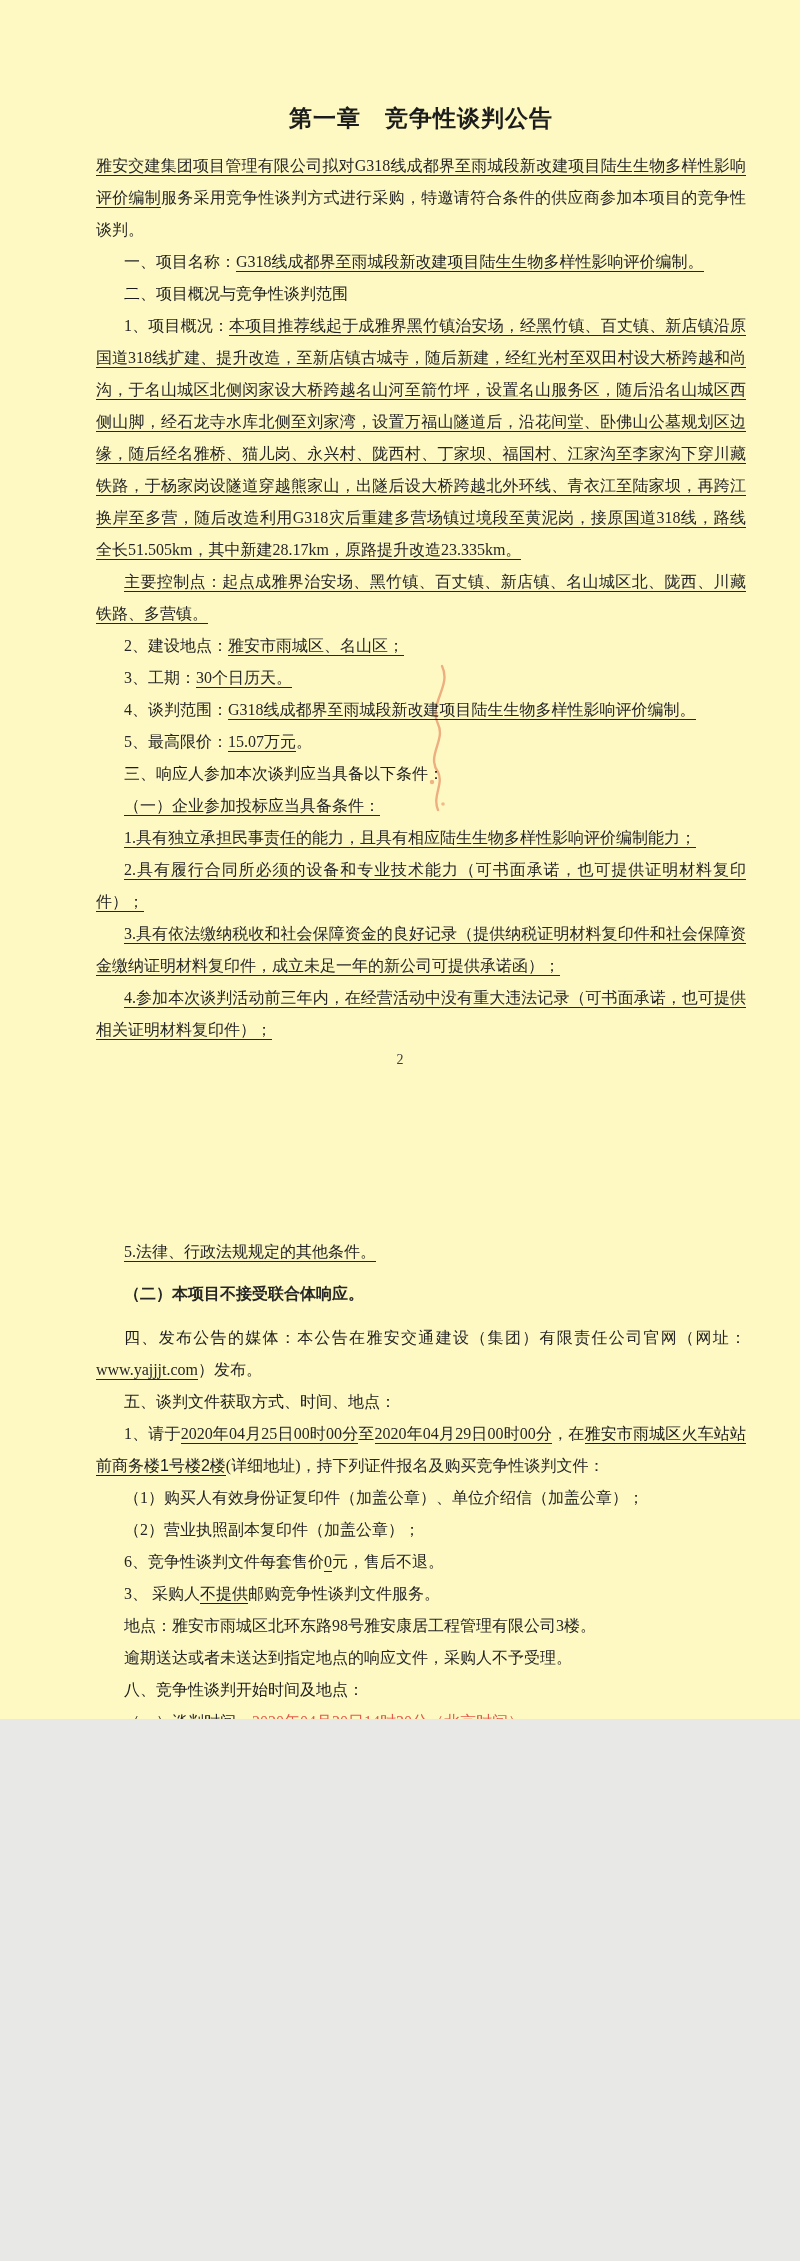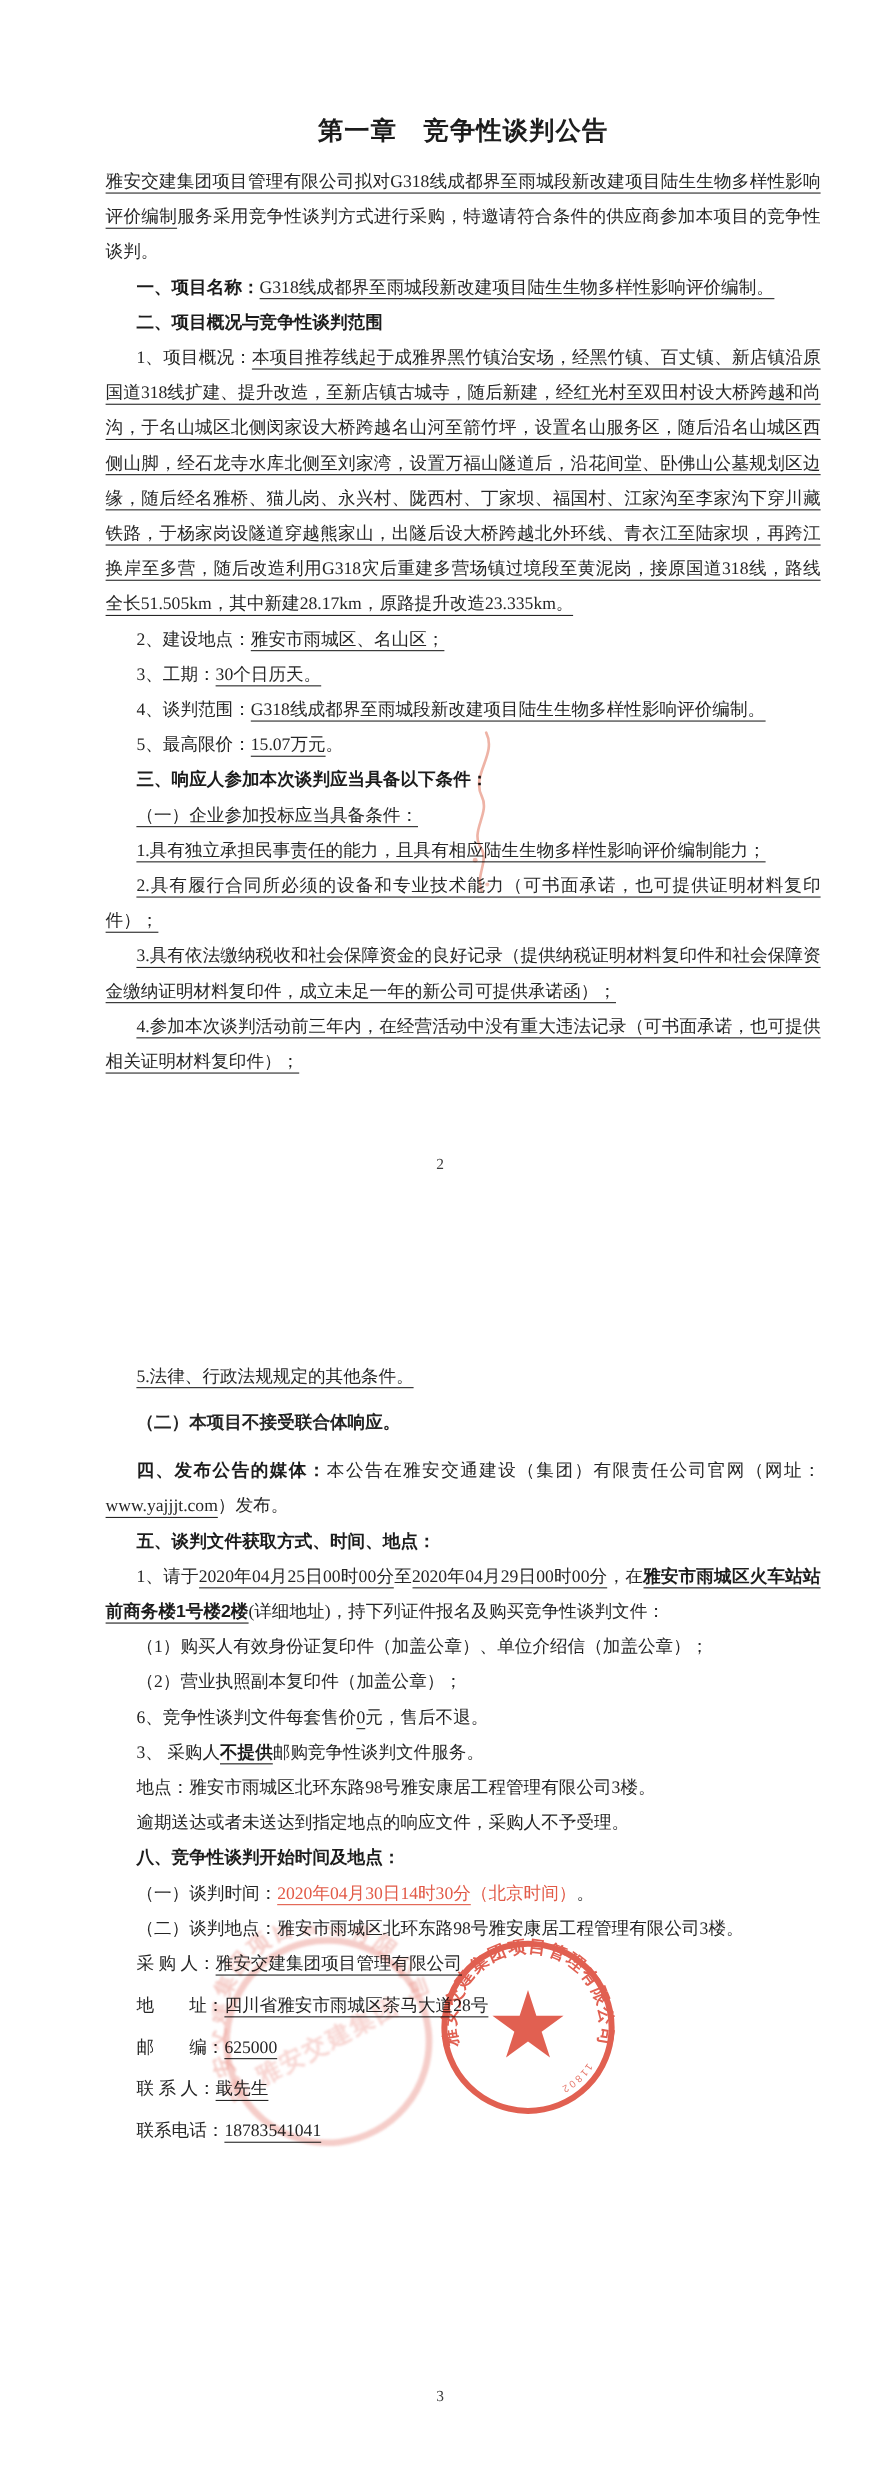--- a/index.html
+++ b/index.html
@@ -1,29 +1,29 @@
 <!DOCTYPE html>
 <html><head>
 <meta charset="utf-8">
 <style>
   html,body{margin:0;padding:0;background:#e8e8e6;}
-  #page{position:relative;width:800px;height:2261px;background:#ffffff;overflow:hidden;}
+  #page{position:relative;width:800px;height:1719px;background:#fef9c3;overflow:hidden;}
   .pg{position:absolute;left:0;width:800px;padding:0 54px 0 96px;box-sizing:border-box;
       font-family:"Liberation Serif",serif;font-size:16px;line-height:32px;color:#262626;
       text-align:justify;}
   #pg1{top:100px;}
   #pg2{top:1236px;}
   .title{font-family:"Liberation Sans",sans-serif;font-weight:bold;font-size:23px;
          line-height:36px;text-align:center;text-indent:0;margin:0 0 14px 0;letter-spacing:1px;color:#1c1c1c;}
   .p{margin:0;text-indent:28px;}
   .ni{text-indent:0;}
   .mt10{margin-top:10px;font-weight:bold;}
   .mt12{margin-top:12px;}
   .contact{margin-bottom:6px;}
-  .b{font-weight:bold;font-family:"Liberation Sans",sans-serif;color:#1c1c1c;}
+  .b{font-weight:normal;font-family:"Liberation Sans",sans-serif;color:#1c1c1c;}
   .u{border-bottom:1px solid currentColor;padding-bottom:1px;}
   .red{color:#e25a47;}
   .pageno{position:absolute;left:0;width:800px;text-align:center;font-family:"Liberation Serif",serif;
           font-size:14px;color:#3c3c3c;}
   #pn1{top:1052px;} #pn2{top:2172px;}
   .stamp{position:absolute;mix-blend-mode:multiply;pointer-events:none;}
   #stamp-main{left:390px;top:1753px;}
   #stamp-ghost{left:193px;top:1751px;filter:blur(0.8px);}
   #squiggle{left:408px;top:664px;}
 </style>
@@ -36,20 +36,21 @@
     <h1 class="title">第一章　竞争性谈判公告</h1>
 
     <p class="p ni"><span class="u">雅安交建集团项目管理有限公司拟对G318线成都界至雨城段新改建项目陆生生物多样性影响评价编制</span><span>服务采用竞争性谈判方式进行采购，特邀请符合条件的供应商参加本项目的竞争性谈判。</span></p>
 
     <p class="p"><span class="b">一、项目名称：</span><span class="u">G318线成都界至雨城段新改建项目陆生生物多样性影响评价编制。</span></p>
 
     <p class="p b">二、项目概况与竞争性谈判范围</p>
 
     <p class="p"><span>1、项目概况：</span><span class="u">本项目推荐线起于成雅界黑竹镇治安场，经黑竹镇、百丈镇、新店镇沿原国道318线扩建、提升改造，至新店镇古城寺，随后新建，经红光村至双田村设大桥跨越和尚沟，于名山城区北侧闵家设大桥跨越名山河至箭竹坪，设置名山服务区，随后沿名山城区西侧山脚，经石龙寺水库北侧至刘家湾，设置万福山隧道后，沿花间堂、卧佛山公墓规划区边缘，随后经名雅桥、猫儿岗、永兴村、陇西村、丁家坝、福国村、江家沟至李家沟下穿川藏铁路，于杨家岗设隧道穿越熊家山，出隧后设大桥跨越北外环线、青衣江至陆家坝，再跨江换岸至多营，随后改造利用G318灾后重建多营场镇过境段至黄泥岗，接原国道318线，路线全长51.505km，其中新建28.17km，原路提升改造23.335km。</span></p>
 
+    <p class="p"><span class="u">主要控制点：起点成雅界治安场、黑竹镇、百丈镇、新店镇、名山城区北、陇西、川藏铁路、多营镇。</span></p>
 
     <p class="p"><span>2、建设地点：</span><span class="u">雅安市雨城区、名山区；</span></p>
 
     <p class="p"><span>3、工期：</span><span class="u">30个日历天。</span></p>
 
     <p class="p"><span>4、谈判范围：</span><span class="u">G318线成都界至雨城段新改建项目陆生生物多样性影响评价编制。</span></p>
 
     <p class="p"><span>5、最高限价：</span><span class="u">15.07万元</span><span>。</span></p>
 
     <p class="p b">三、响应人参加本次谈判应当具备以下条件：</p>

